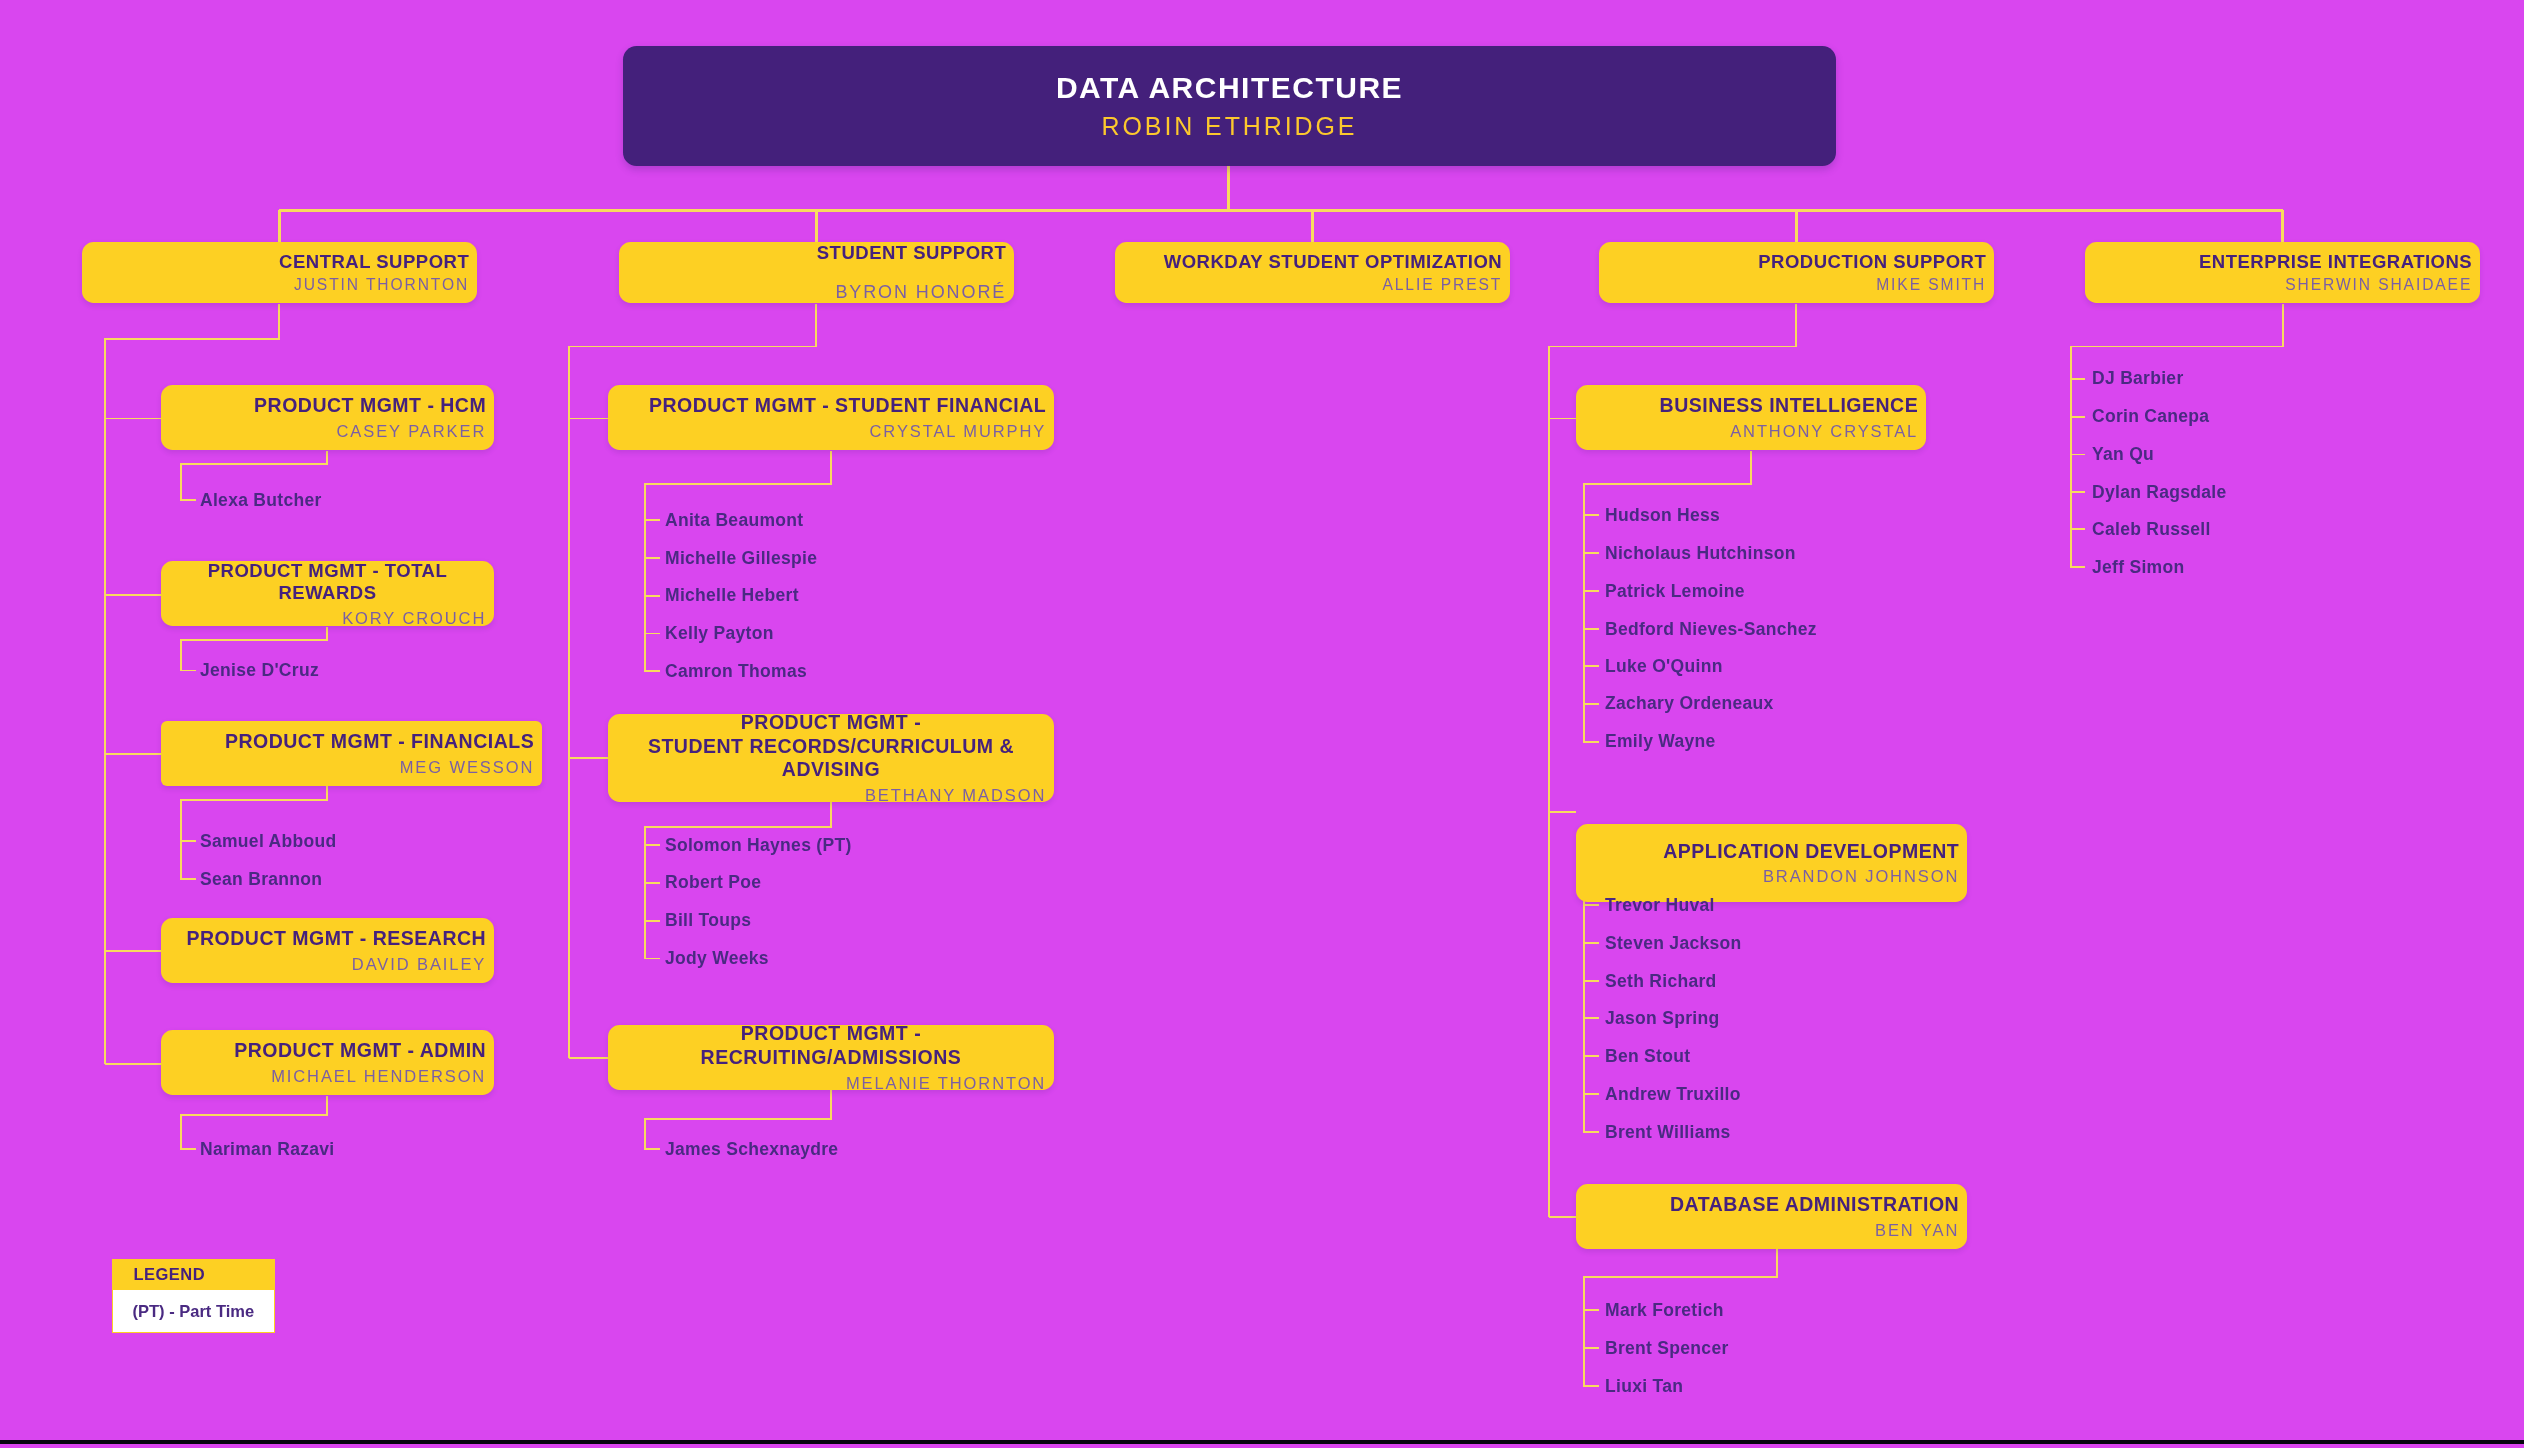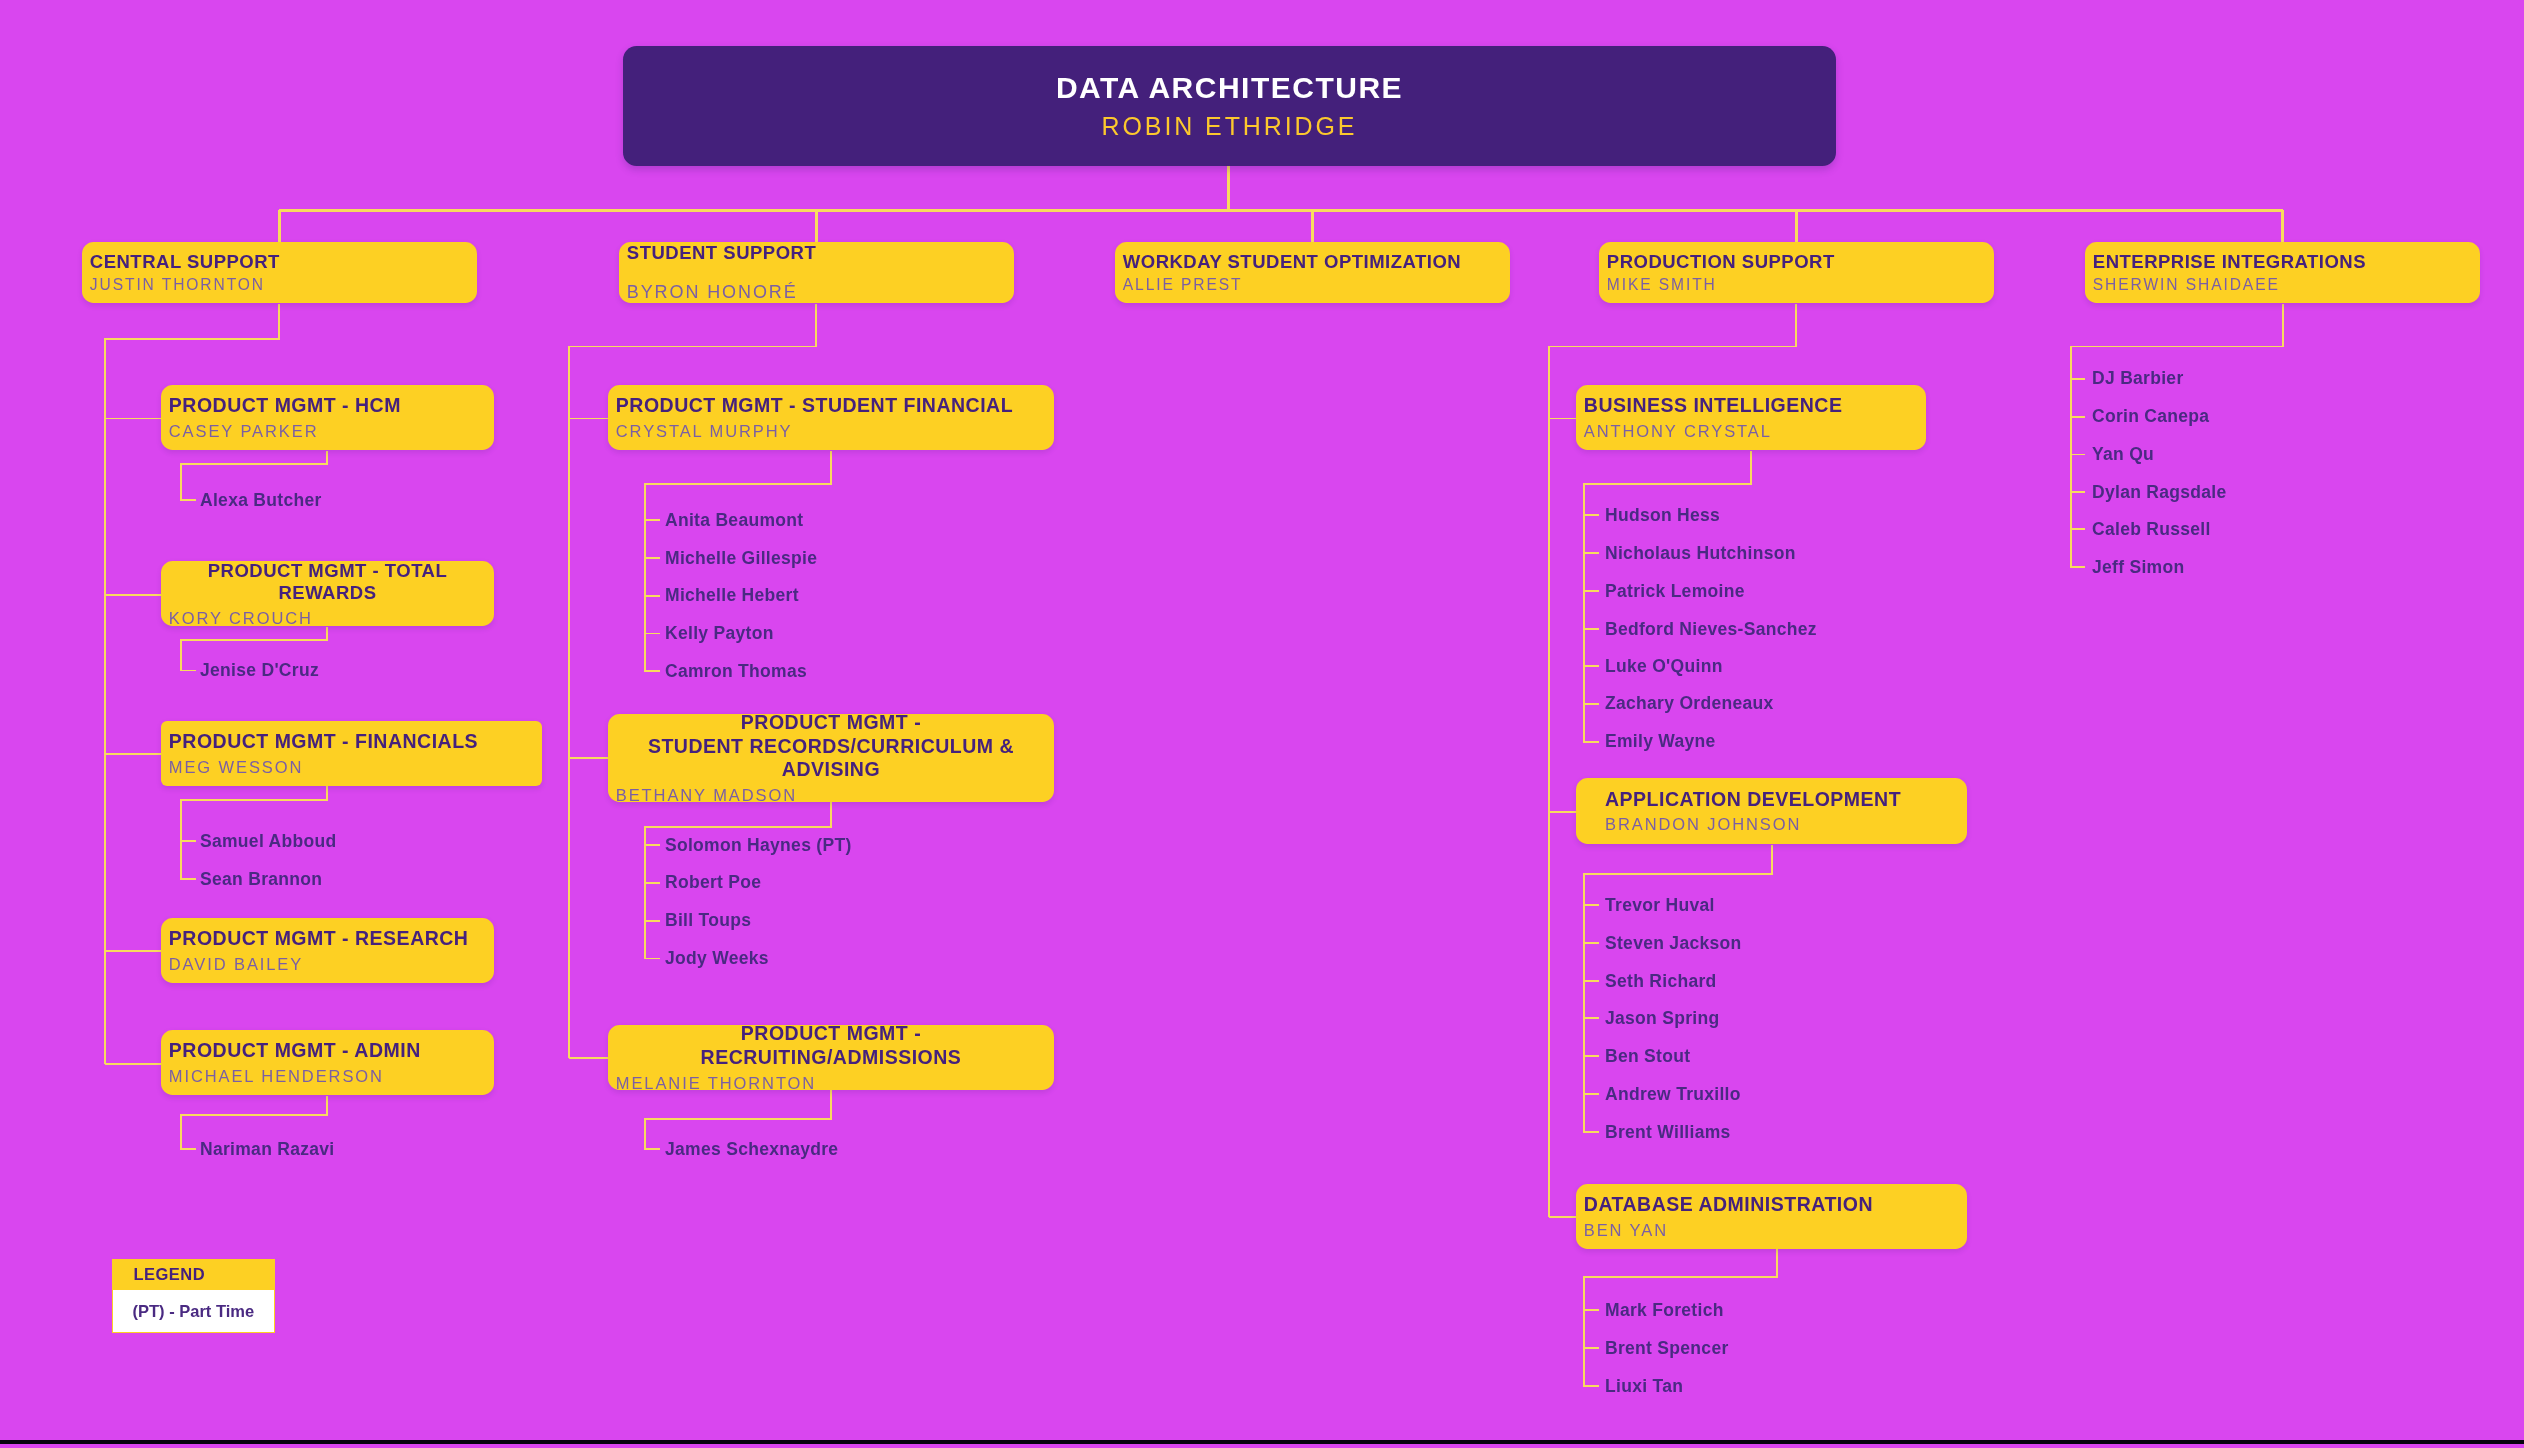--- a/index.html
+++ b/index.html
@@ -11,21 +11,21 @@
   .root-box{
     position:absolute;left:623px;top:46px;width:1213px;height:120px;
     background:#44207B;border-radius:13.6px;box-shadow:0 3.9px 7.8px rgba(68,32,123,.25);
     display:flex;flex-direction:column;align-items:center;justify-content:center;text-align:center;
   }
   .root-title{color:#ffffff;font-size:30px;font-weight:bold;letter-spacing:1.5px;}
   .root-name{color:#FCC82D;font-size:25px;letter-spacing:2.9px;margin-top:6.8px;}
   .box-gold{
     position:absolute;background:#FDD023;border-radius:11.7px;
     box-shadow:0 2.9px 5.8px rgba(68,32,123,.15);
-    display:flex;flex-direction:column;align-items:flex-start;justify-content:center;text-align:center;
+    display:flex;flex-direction:column;align-items:flex-end;justify-content:center;text-align:center;
     padding:3.9px 7.8px;box-sizing:border-box;
   }
   .box-title{color:#45217D;font-weight:bold;font-size:19.5px;letter-spacing:0.5px;line-height:1.22;white-space:pre-line;}
   .box-name{color:#7A5FA5;font-size:16.5px;letter-spacing:1.9px;margin-top:3.9px;white-space:nowrap;}
   .member{
     position:absolute;transform:translateY(-50%);
     color:#4A2A82;font-weight:bold;font-size:17.5px;letter-spacing:0.3px;white-space:nowrap;
   }
   .legend-head{
     position:absolute;left:112px;top:1259px;width:163px;height:31px;background:#FDD023;
@@ -121,21 +121,21 @@
   </div>
   <div class="box-gold" style="left:608px;top:1025px;width:446px;height:65px;">
     <div class="box-title">PRODUCT MGMT - RECRUITING/ADMISSIONS</div>
     <div class="box-name">MELANIE THORNTON</div>
   </div>
 
   <div class="box-gold" style="left:1576px;top:385px;width:350px;height:65px;">
     <div class="box-title">BUSINESS INTELLIGENCE</div>
     <div class="box-name">ANTHONY CRYSTAL</div>
   </div>
-  <div class="box-gold" style="left:1576px;top:778px;width:391px;height:66px;padding-left:29px;">
+  <div class="box-gold" style="left:1576px;top:824px;width:391px;height:78px;padding-left:29px;">
     <div class="box-title">APPLICATION DEVELOPMENT</div>
     <div class="box-name">BRANDON JOHNSON</div>
   </div>
   <div class="box-gold" style="left:1576px;top:1184px;width:391px;height:65px;">
     <div class="box-title">DATABASE ADMINISTRATION</div>
     <div class="box-name">BEN YAN</div>
   </div>
 
   <div class="member" style="left:200px;top:500px">Alexa Butcher</div>
   <div class="member" style="left:200px;top:670px">Jenise D'Cruz</div>

